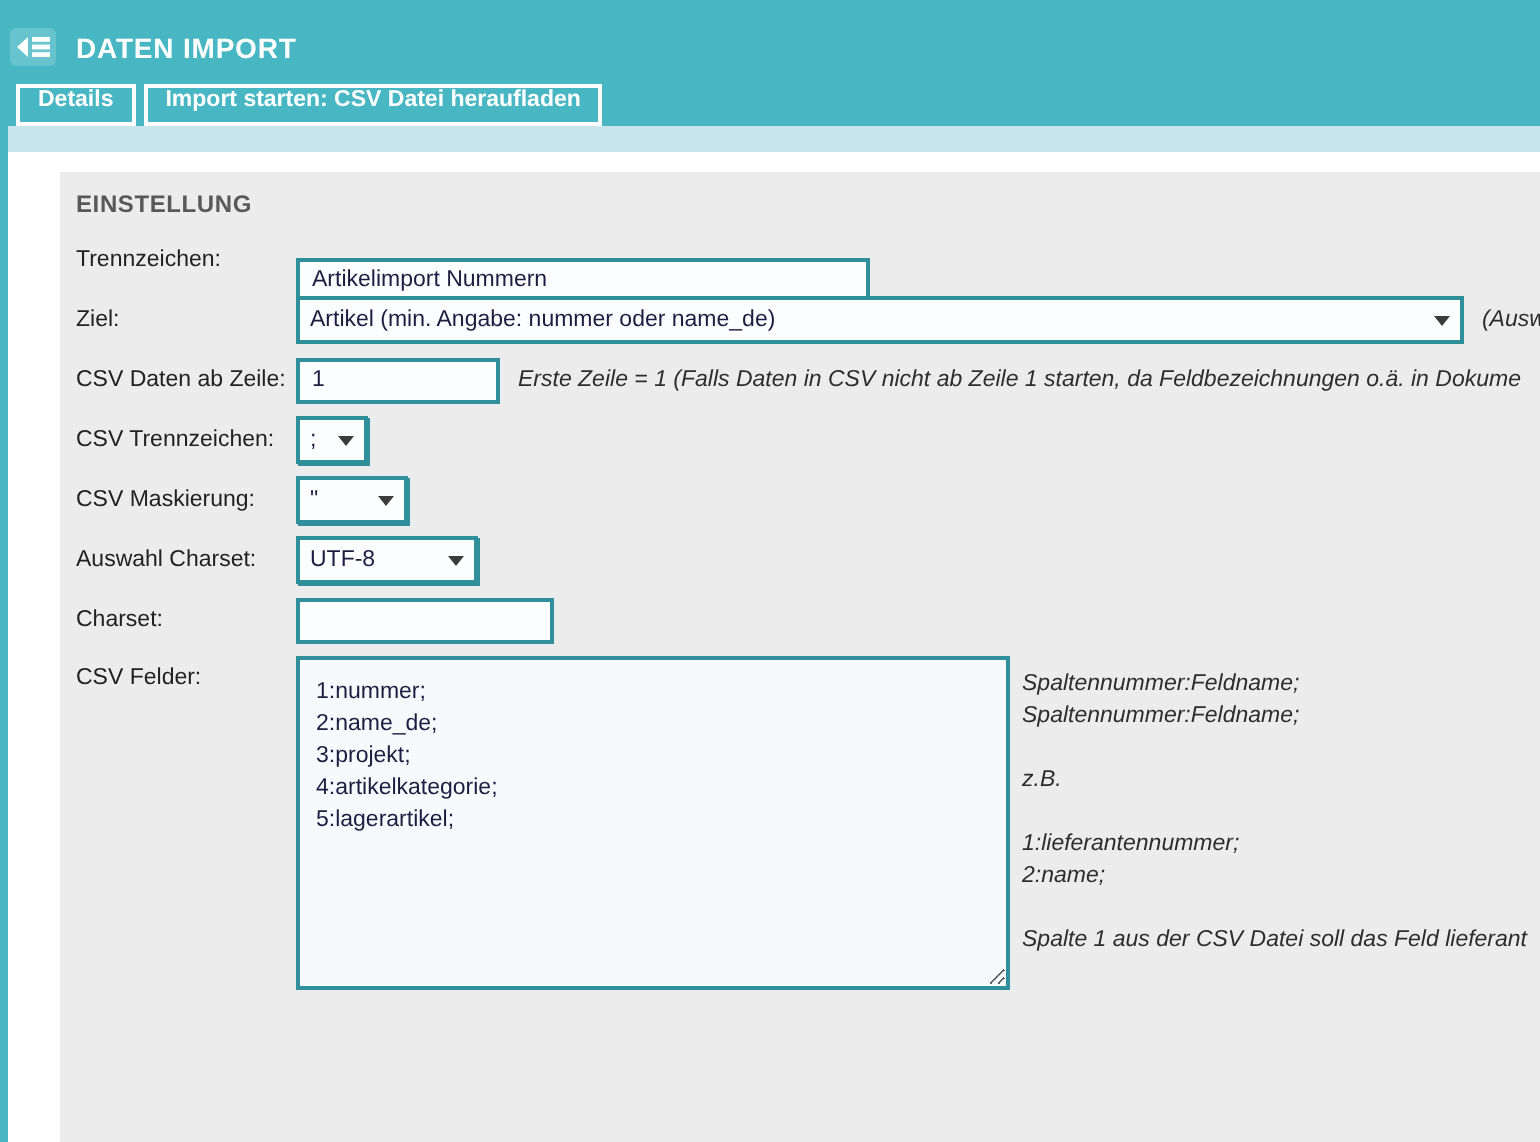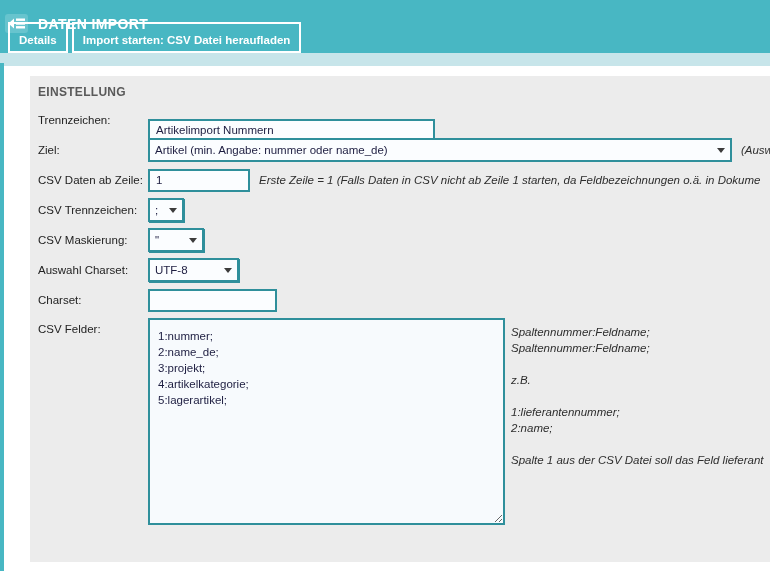--- a/index.html
+++ b/index.html
@@ -8,21 +8,21 @@
     position: relative;
     overflow: hidden;
     background: #ffffff;
     font-family: "Liberation Sans", sans-serif;
     color: #222;
   }
 
   
   .topbar {
     background: #48b7c3;
-    height: 53px;
+    height: 63px;
     position: relative;
   }
   .titlebar {
     display: flex;
     align-items: center;
     padding: 9px 0 0 5px;
     height: 38px;
   }
   .back-btn {
     width: 23px; height: 19px;
@@ -46,21 +46,21 @@
     display: flex;
     gap: 4px;
   }
   .tab {
     border: 2px solid #ffffff;
     background: transparent;
     color: #ffffff;
     font-family: "Liberation Sans", sans-serif;
     font-size: 11.5px;
     font-weight: bold;
-    padding: 10px 9px 5px 9px;
+    padding: 0 9px 5px 9px;
     cursor: pointer;
     white-space: nowrap;
   }
 
   
   .strip {
     height: 13px;
     background: #c7e5ea;
   }
 
@@ -163,21 +163,21 @@
     white-space: pre;
     margin-left: 6px;
     padding-top: 6px;
     flex-shrink: 0;
   }
 
   .tarea {
     border: 2px solid #2f8f9b;
     background: #f7fafd;
     width: 357px;
-    height: 207px;
+    height: 167px;
     font-family: "Liberation Sans", sans-serif;
     font-size: 11.5px;
     line-height: 16px;
     color: #1d1d40;
     padding: 8px 8px;
     resize: both;
     outline: none;
   }
 </style>
 </head>

